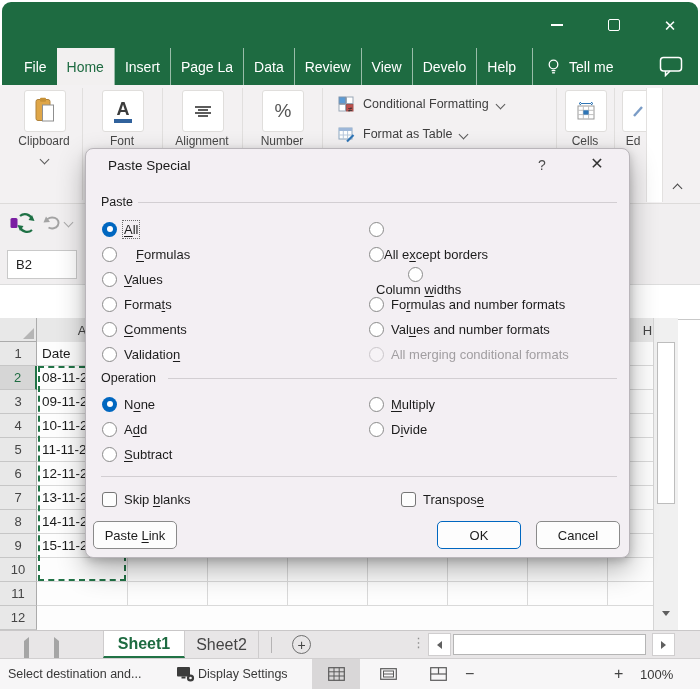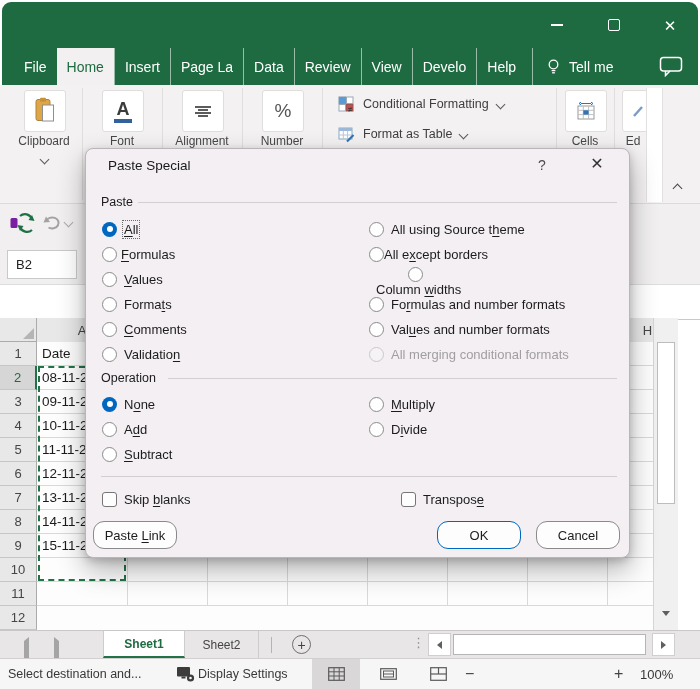--- a/index.html
+++ b/index.html
@@ -72,21 +72,21 @@
   
   .vscroll{position:absolute;left:653px;top:318px;width:25px;height:312px;background:#f0f0f0;border-left:1px solid #d5d5d5;box-sizing:border-box}
   .vthumb{position:absolute;left:3px;top:24px;width:18px;height:162px;background:#fff;border:1px solid #bdbdbd;box-sizing:border-box}
   .tri-up{width:0;height:0;border-left:4px solid transparent;border-right:4px solid transparent;border-bottom:5px solid #5f5f5f}
   .tri-dn{width:0;height:0;border-left:4px solid transparent;border-right:4px solid transparent;border-top:5px solid #5f5f5f}
   .tri-l{width:0;height:0;border-top:4px solid transparent;border-bottom:4px solid transparent;border-right:5px solid #5f5f5f}
   .tri-r{width:0;height:0;border-top:4px solid transparent;border-bottom:4px solid transparent;border-left:5px solid #5f5f5f}
 
   
   .sheetstrip{position:absolute;left:0;top:630px;width:700px;height:28px;background:#e8e6e7;border-top:1px solid #c9c7c8;box-sizing:border-box}
-  .sheettab{position:absolute;top:0;height:27px;display:flex;align-items:center;justify-content:center;font-size:12px;color:#444;
+  .sheettab{position:absolute;top:0;height:27px;display:flex;align-items:center;justify-content:center;font-size:16px;color:#444;
             border-right:1px solid #cecccd;padding:0 16px;box-sizing:border-box}
   .sheettab.active{background:#fff;color:#1e6b41;font-weight:bold;border-bottom:2px solid #217346;border-left:1px solid #cecccd}
   .addsheet{position:absolute;left:292px;top:4px;width:19px;height:19px;border:1px solid #6f6f6f;border-radius:50%;
             display:flex;align-items:center;justify-content:center;font-size:14px;color:#444;box-sizing:border-box}
   .hscrollbox{position:absolute;top:2px;width:23px;height:23px;background:#fff;border:1px solid #d0cecf;
               display:flex;align-items:center;justify-content:center;box-sizing:border-box}
   .hthumb{position:absolute;left:453px;top:3px;width:193px;height:21px;background:#fff;border:1px solid #b5b5b5;box-sizing:border-box}
   .dots{position:absolute;left:412px;top:4px;color:#8f8f8f;font-size:13px;letter-spacing:1px}
 
   
@@ -108,21 +108,21 @@
   .optrow{position:absolute;height:24px;display:flex;align-items:center}
   .radio{width:15px;height:15px;border-radius:50%;background:#fff;border:1px solid #8b8b8b;box-sizing:border-box;flex:none;position:relative}
   .radio.checked{background:#0067c0;border:none}
   .radio.checked::after{content:'';position:absolute;left:4.5px;top:4.5px;width:6px;height:6px;background:#fff;border-radius:50%}
   .radio.disabled{border-color:#cbc7cb;background:#f6f3f6}
   .checkbox{width:15px;height:15px;border-radius:3px;background:#fdfdfd;border:1px solid #767676;box-sizing:border-box;flex:none}
   .optlbl{margin-left:7px;white-space:nowrap}
   .optlbl.disabled{color:#a19ea1}
   .optlbl.focus-box{outline:1px dotted #6b6b6b;outline-offset:1px}
   u.k{text-decoration:underline;text-underline-offset:2px}
-  .dlgbtn{position:absolute;top:372px;width:84px;height:28px;background:#fdfdfd;border:1px solid #8a8a8a;border-radius:11px;
+  .dlgbtn{position:absolute;top:372px;width:84px;height:28px;background:#fdfdfd;border:1px solid #8a8a8a;border-radius:5px;
           display:flex;align-items:center;justify-content:center;font-size:13px;color:#1c1c1c;box-sizing:border-box}
   .dlgbtn.primary{border:1.5px solid #0067c0}
   svg{display:block}
 </style>
 </head>
 <body>
 
 <div class="titlebar">
   <div class="winctl" style="left:535px">
       <span class="min-glyph"></span>
@@ -508,21 +508,21 @@
 
   <span class="grouplabel" style="left:15px;top:46px">Paste</span>
   <div class="hline" style="left:52px;top:53px;width:479px"></div>
   <div id="paste-left">
       <div class="optrow" style="left: 16px; top: 68px;">
         <span class="radio checked"></span>
         <span class="optlbl focus-box" style="margin-left: 7px;"><span></span><u class="k">A</u><span>ll</span></span>
       </div>
       <div class="optrow" style="left: 16px; top: 93px;">
         <span class="radio"></span>
-        <span class="optlbl" style="margin-left: 4px;"><span></span><u class="k">F</u><span>ormulas</span></span>
+        <span class="optlbl" style="margin-left: 19px;"><span></span><u class="k">F</u><span>ormulas</span></span>
       </div>
       <div class="optrow" style="left: 16px; top: 118px;">
         <span class="radio"></span>
         <span class="optlbl" style="margin-left: 7px;"><span></span><u class="k">V</u><span>alues</span></span>
       </div>
       <div class="optrow" style="left: 16px; top: 143px;">
         <span class="radio"></span>
         <span class="optlbl" style="margin-left: 7px;"><span>Forma</span><u class="k">t</u><span>s</span></span>
       </div>
       <div class="optrow" style="left: 16px; top: 168px;">
@@ -530,21 +530,20 @@
         <span class="optlbl" style="margin-left: 7px;"><span></span><u class="k">C</u><span>omments</span></span>
       </div>
       <div class="optrow" style="left: 16px; top: 193px;">
         <span class="radio"></span>
         <span class="optlbl" style="margin-left: 7px;"><span>Validatio</span><u class="k">n</u><span></span></span>
       </div>
     </div>
   <div id="paste-right">
       <div class="optrow" style="left: 283px; top: 68px;">
         <span class="radio"></span>
-        <span class="optlbl" style="margin-left: 7px;"><span>All using Source t</span><u class="k">h</u><span>eme</span></span>
       </div>
       <div class="optrow" style="left: 283px; top: 93px;">
         <span class="radio"></span>
         <span class="optlbl" style="margin-left: 0;"><span>All e</span><u class="k">x</u><span>cept borders</span></span>
       </div>
       <div class="optrow" style="left: 283px; top: 118px; flex-direction: column;">
         <span class="radio"></span>
         <span class="optlbl" style="margin-left: 7px;"><span>Column </span><u class="k">w</u><span>idths</span></span>
       </div>
       <div class="optrow" style="left: 283px; top: 143px;">

